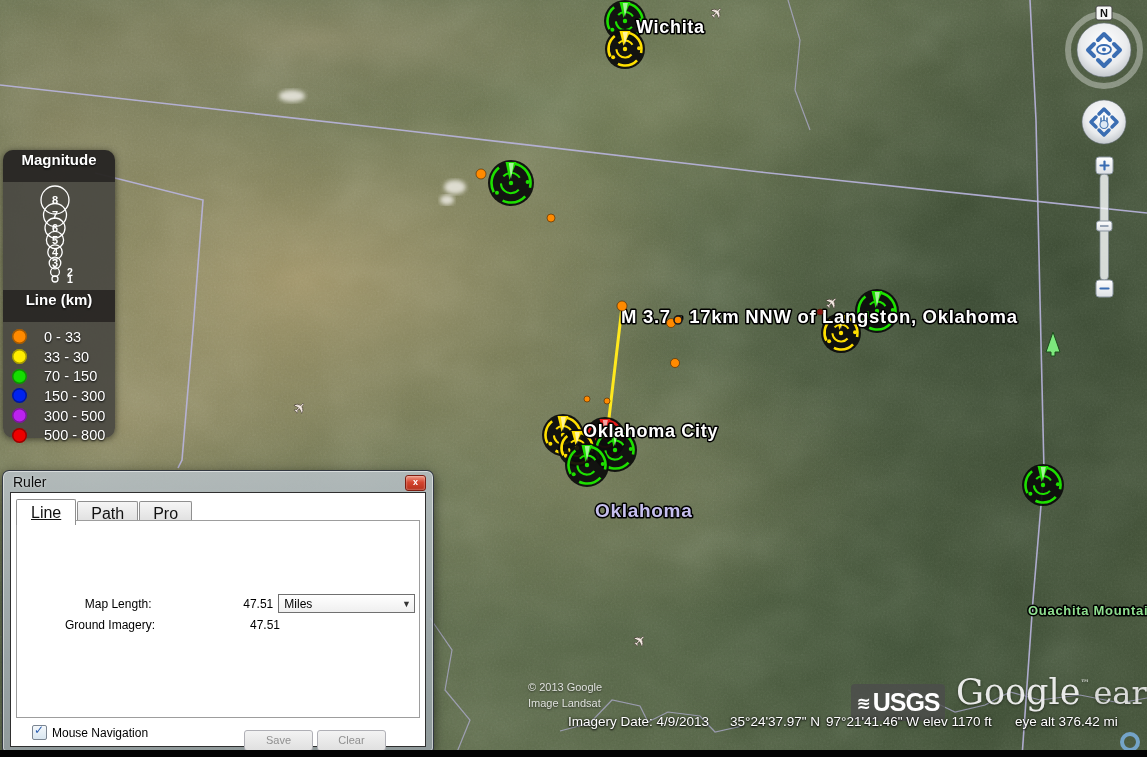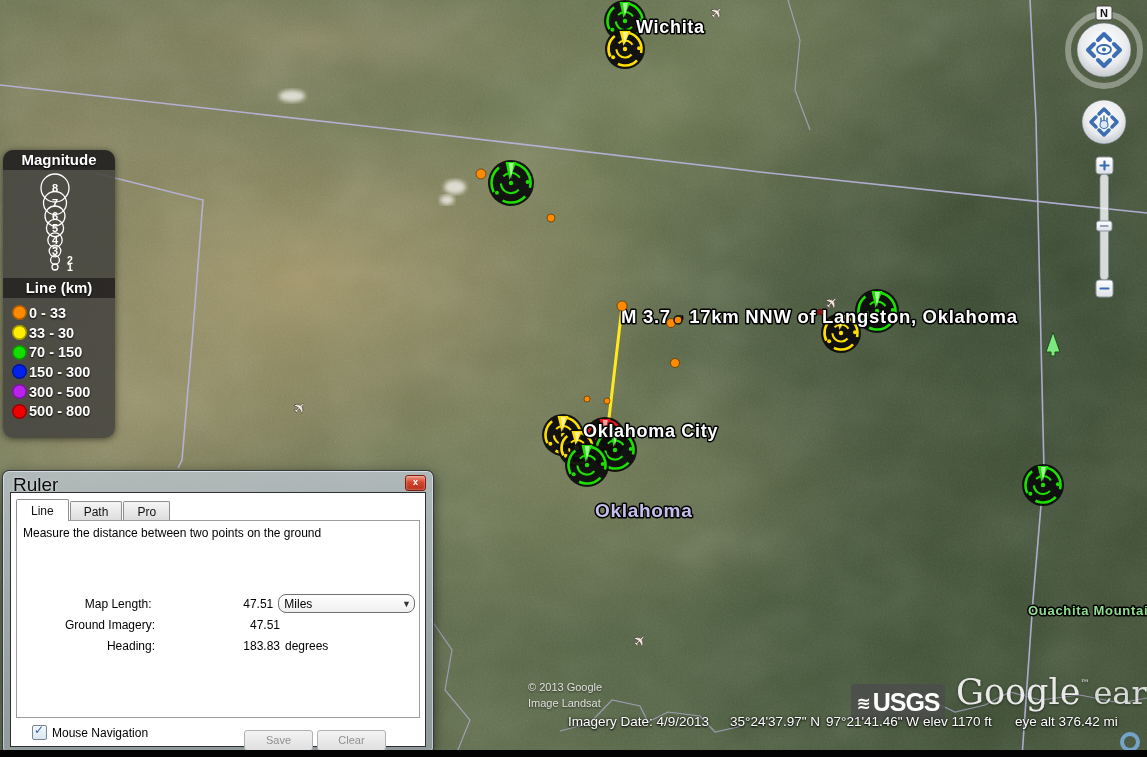--- a/index.html
+++ b/index.html
@@ -18,54 +18,54 @@
       radial-gradient(500px 260px at 650px 120px, rgba(118,126,87,0.7), rgba(118,126,87,0) 70%),
       radial-gradient(420px 300px at 60px 120px, rgba(133,129,93,0.8), rgba(133,129,93,0) 70%);}
   .texture{position:absolute;inset:0;pointer-events:none;}
   .texture rect{mix-blend-mode:soft-light;}
   #overlay{position:absolute;inset:0;}
   text.map-label{font-family:"Liberation Sans",sans-serif;font-weight:bold;
     paint-order:stroke;stroke:#000;stroke-width:3px;stroke-linejoin:round;letter-spacing:0.7px;}
   
   .legend{position:absolute;left:3px;top:150px;width:112px;height:288px;
     background:rgba(70,68,64,0.88);border-radius:10px;box-shadow:0 1px 7px rgba(0,0,0,0.55);}
-  .legend .hdr{height:20px;line-height:20px;text-align:center;color:#fff;font-weight:bold;
+  .legend .hdr{height:32px;line-height:20px;text-align:center;color:#fff;font-weight:bold;
     font-size:15px;background:rgba(30,28,26,0.72);text-shadow:0 1px 2px #000;}
   .legend .hdr.top{border-radius:10px 10px 0 0;}
   #mag-svg{display:block;width:112px;height:108px;}
   .depth-rows{padding:5px 0 0 0;}
   .depth-row{display:flex;align-items:center;height:19.7px;padding-left:9px;}
   .depth-dot{width:15px;height:15px;border-radius:50%;flex:0 0 auto;
     box-shadow:inset 0 0 0 1.5px rgba(0,0,0,0.35);}
-  .depth-lab{color:#fff;font-weight:bold;font-size:14.5px;margin-left:2px;text-shadow:0 1px 2px #000;}
+  .depth-lab{color:#fff;font-weight:normal;font-size:14.5px;margin-left:17px;text-shadow:0 1px 2px #000;}
   
   .dlg{position:absolute;left:2px;top:470px;width:430px;height:280px;border-radius:7px 7px 4px 4px;
     background:linear-gradient(rgba(185,194,200,0.85), rgba(152,162,170,0.82));
     border:1px solid rgba(40,45,55,0.9);
     box-shadow:0 3px 12px rgba(0,0,0,0.5), inset 0 0 0 1px rgba(255,255,255,0.5);}
-  .dlg-title{position:absolute;left:10px;top:3px;font-size:19px;color:#0b0b0b;text-shadow:0 0 3px rgba(255,255,255,0.7);}
+  .dlg-title{position:absolute;left:10px;top:3px;font-size:14px;color:#0b0b0b;text-shadow:0 0 3px rgba(255,255,255,0.7);}
   .dlg-close{position:absolute;right:7px;top:4px;width:19px;height:14px;border-radius:3px;
     background:linear-gradient(#f09a86,#d4452f 45%,#b5311c);border:1px solid #7d1d10;
     color:#fff;font-size:9px;line-height:13px;text-align:center;font-weight:bold;
     box-shadow:inset 0 0 2px rgba(255,255,255,0.7);}
   .dlg-client{position:absolute;left:7px;top:21px;width:414px;height:253px;background:#fff;
     border:1px solid #2f2f2f;}
   .tabs{position:absolute;left:5px;top:6px;height:21px;}
-  .tab{display:inline-block;vertical-align:bottom;font-size:12px;color:#111;
+  .tab{display:inline-block;vertical-align:bottom;font-size:16px;color:#111;
     padding:3px 13px 2px 13px;background:linear-gradient(#f5f5f5,#dcdcdc);
-    border:1px solid #8f8f8f;border-bottom:none;margin-right:1px;border-radius:2px 2px 0 0;}
+    border:1px solid #8f8f8f;border-bottom:none;margin-right:1px;border-radius:2px 2px 0 0;text-decoration:underline;}
   .tab.active{background:#fff;padding:4px 14px 3px 14px;position:relative;z-index:2;}
   .tabpage{position:absolute;left:5px;right:5px;top:27px;bottom:28px;border:1px solid #9d9d9d;background:#fff;}
   .desc{padding:5px 0 0 6px;font-size:12px;color:#000;}
   .form{position:absolute;top:72px;left:0;right:4px;}
   .frow{display:flex;align-items:center;height:21px;font-size:12px;color:#000;}
   .flabel{width:138px;text-align:right;}
   .fvalue{width:125px;text-align:right;position:relative;white-space:nowrap;}
   .funit{position:absolute;left:100%;margin-left:5px;}
-  .fcombo{margin-left:5px;width:130px;height:17px;border:1px solid #707070;border-radius:8px;
+  .fcombo{margin-left:5px;width:130px;height:17px;border:1px solid #707070;border-radius:0;
     background:linear-gradient(#fff,#efefef);display:flex;align-items:center;padding:0 3px 0 5px;font-size:12px;}
   .fcombo .arr{margin-left:auto;font-size:9px;color:#333;}
   .dlg-bottom{position:absolute;left:0;right:0;bottom:0;height:27px;}
   .cb{position:absolute;left:21px;top:6px;width:13px;height:13px;border:1px solid #7b8591;
     border-radius:2px;background:linear-gradient(#f4f8fb,#d9e6f0);}
   .cb .check{position:absolute;left:1px;top:-3px;font-family:"DejaVu Sans",sans-serif;
     font-size:12px;font-weight:bold;color:#2a5db0;display:none;}
   .cb.on .check{display:block;}
   .cb-label{position:absolute;left:41px;top:7px;font-size:12px;color:#000;}
   .btn{position:absolute;top:11px;width:67px;height:19px;border:1px solid #b0b0b6;border-radius:3px;
@@ -378,38 +378,33 @@
         </div>
       </div>
   </div>
 
   <div class="dlg">
     <div class="dlg-title">Ruler</div>
     <div class="dlg-close">x</div>
     <div class="dlg-client">
       <div class="tabs" id="ruler-tabs"><span class="tab active">Line</span><span class="tab">Path</span><span class="tab">Pro</span></div>
       <div class="tabpage">
-        <div class="desc">Measure the distance between two points on the ground</div>
         <div class="form" id="ruler-form">
             <div class="frow">
               <span class="flabel">Map Length:</span>
               <span class="fvalue">47.51</span>
               <span class="fcombo">
                 <span>Miles</span>
                 <span class="arr">▼</span>
               </span>
             </div>
             <div class="frow">
               <span class="flabel">Ground Imagery:</span>
               <span class="fvalue">47.51</span>
             </div>
-            <div class="frow">
-              <span class="flabel">Heading:</span>
-              <span class="fvalue">183.83<span class="funit">degrees</span></span>
-            </div>
           </div>
       </div>
       <div class="dlg-bottom">
         <span class="cb on" id="mouse-nav-cb">
             <span class="check">✓</span>
           </span>
         <span class="cb-label">Mouse Navigation</span>
         <div class="btn save">Save</div>
         <div class="btn clear">Clear</div>
       </div>

